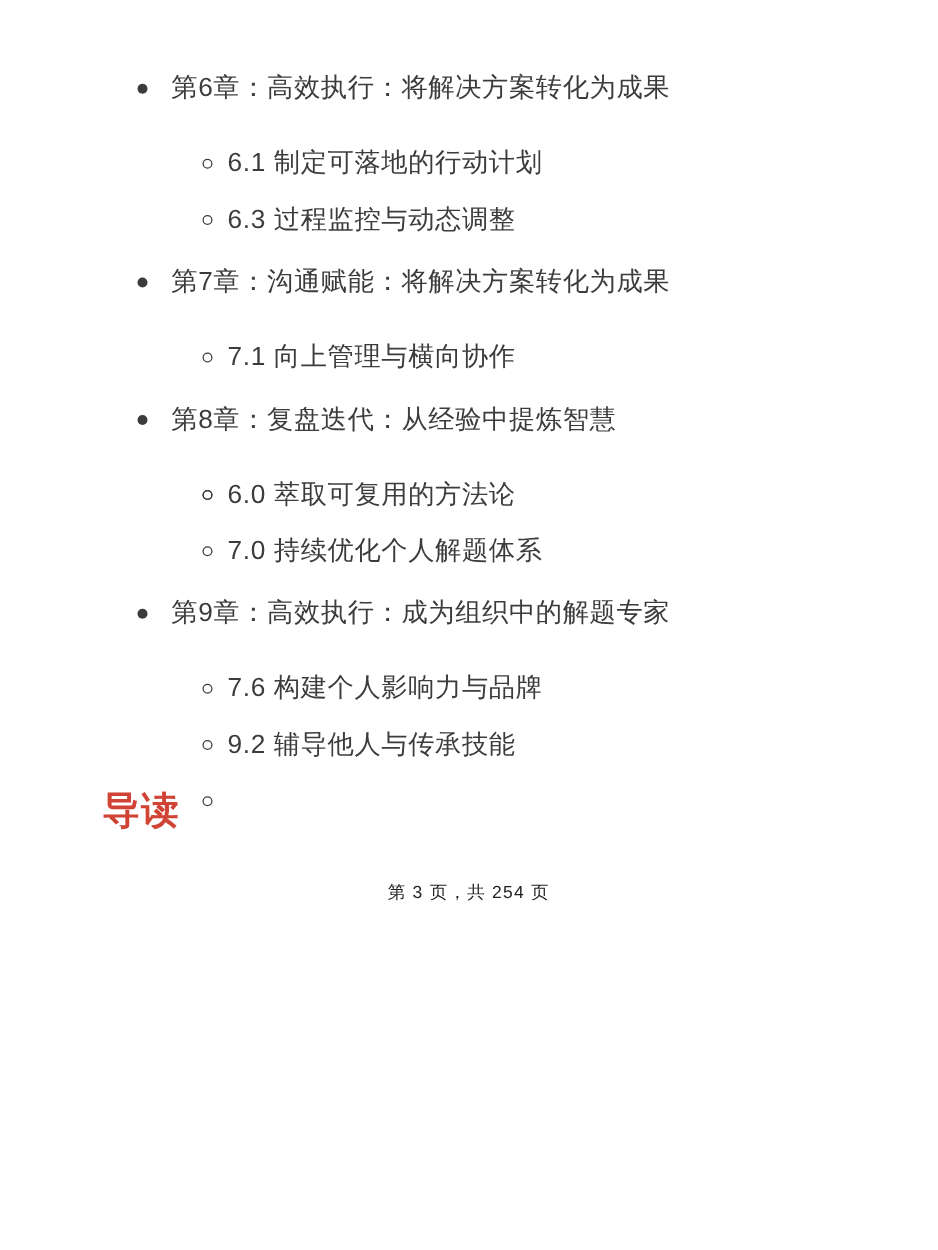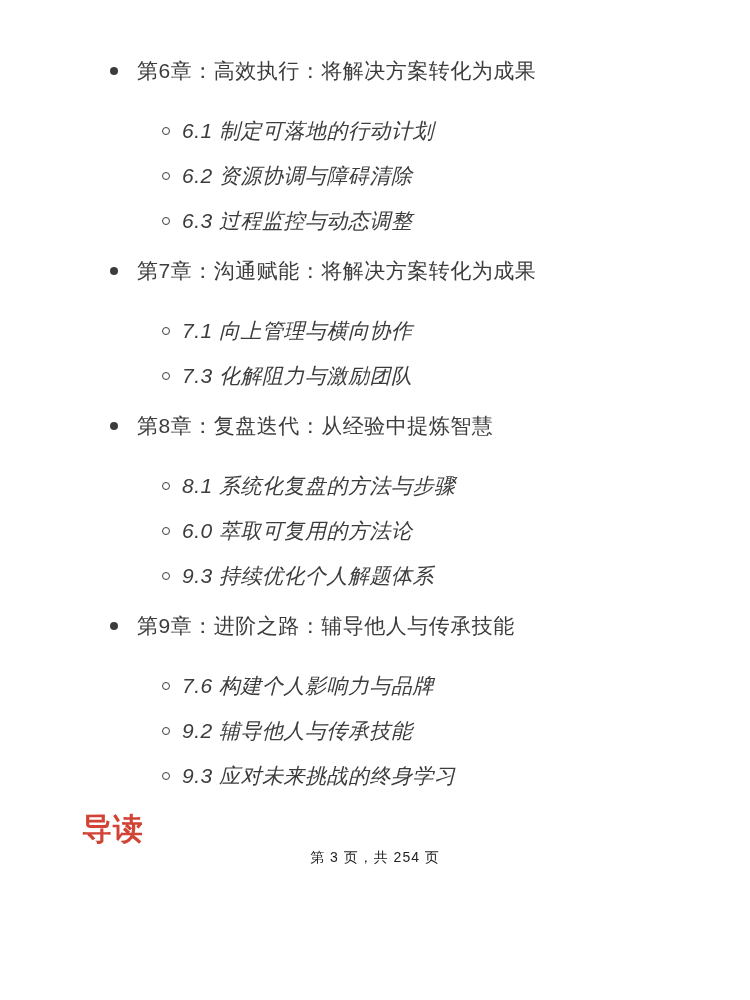--- a/index.html
+++ b/index.html
@@ -51,21 +51,20 @@
     margin: 30px 0 0 0;
     padding: 0;
   }
   li.section {
     position: relative;
     padding-left: 182px;
     margin: 0 0 15px 0;
     font-size: 21px;
     line-height: 30px;
     letter-spacing: 0.5px;
-    font-style: italic;
   }
   li.section:last-child {
     margin-bottom: 0;
   }
   .bullet-circle {
     position: absolute;
     left: 162px;
     top: 11px;
     width: 6px;
     height: 6px;
@@ -76,20 +75,21 @@
   h1.section-heading {
     margin: 18px 0 0 0;
     padding-left: 82px;
     font-size: 30px;
     line-height: 36px;
     font-weight: 700;
     color: #d14334;
     letter-spacing: 1px;
   }
   .page-footer {
+    margin-top: 36px;
     text-align: center;
     font-size: 14px;
     line-height: 20px;
     color: #222222;
     letter-spacing: 1px;
   }
 </style>
 </head>
 <body>
 
@@ -102,84 +102,74 @@
         <span class="bullet-disc"></span>
         <span>第6章：高效执行：将解决方案转化为成果</span>
       </div>
       <ul class="sections">
         <li class="section">
           <span class="bullet-circle"></span>
           <span>6.1 制定可落地的行动计划</span>
         </li>
         <li class="section">
           <span class="bullet-circle"></span>
-          <span>6.2 资源协调与障碍清除</span>
-        </li>
-        <li class="section">
-          <span class="bullet-circle"></span>
           <span>6.3 过程监控与动态调整</span>
         </li>
       </ul>
     </li>
 
     <li class="chapter">
       <div class="chapter-title">
         <span class="bullet-disc"></span>
         <span>第7章：沟通赋能：将解决方案转化为成果</span>
       </div>
       <ul class="sections">
         <li class="section">
           <span class="bullet-circle"></span>
           <span>7.1 向上管理与横向协作</span>
         </li>
-        <li class="section">
-          <span class="bullet-circle"></span>
-          <span>7.3 化解阻力与激励团队</span>
-        </li>
       </ul>
     </li>
 
     <li class="chapter">
       <div class="chapter-title">
         <span class="bullet-disc"></span>
         <span>第8章：复盘迭代：从经验中提炼智慧</span>
       </div>
       <ul class="sections">
         <li class="section">
           <span class="bullet-circle"></span>
-          <span>8.1 系统化复盘的方法与步骤</span>
         </li>
         <li class="section">
           <span class="bullet-circle"></span>
           <span>6.0 萃取可复用的方法论</span>
         </li>
         <li class="section">
           <span class="bullet-circle"></span>
-          <span>9.3 持续优化个人解题体系</span>
+          <span>7.0 持续优化个人解题体系</span>
         </li>
       </ul>
     </li>
 
     <li class="chapter">
       <div class="chapter-title">
         <span class="bullet-disc"></span>
-        <span>第9章：进阶之路：辅导他人与传承技能</span>
+        <span>第9章：高效执行：成为组织中的解题专家</span>
       </div>
       <ul class="sections">
         <li class="section">
           <span class="bullet-circle"></span>
           <span>7.6 构建个人影响力与品牌</span>
         </li>
         <li class="section">
           <span class="bullet-circle"></span>
           <span>9.2 辅导他人与传承技能</span>
         </li>
         <li class="section">
           <span class="bullet-circle"></span>
-          <span>9.3 应对未来挑战的终身学习</span>
         </li>
       </ul>
     </li>
 
   </ul>
 
   <h1 class="section-heading">导读</h1>
 
   <div class="page-footer">第 3 页，共 254 页</div>
 

